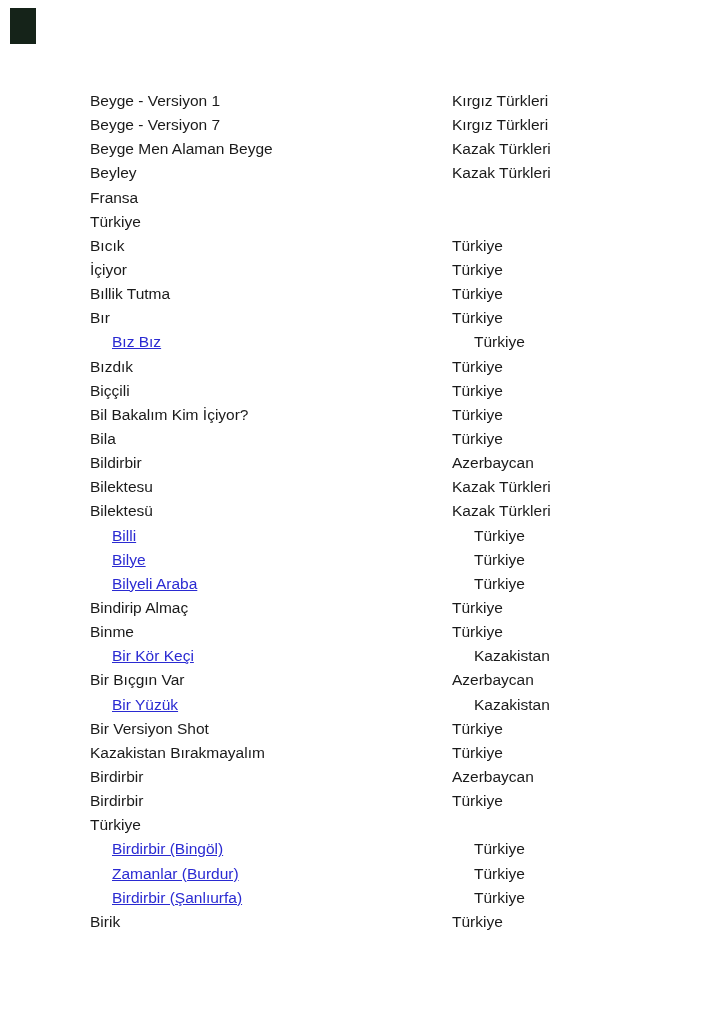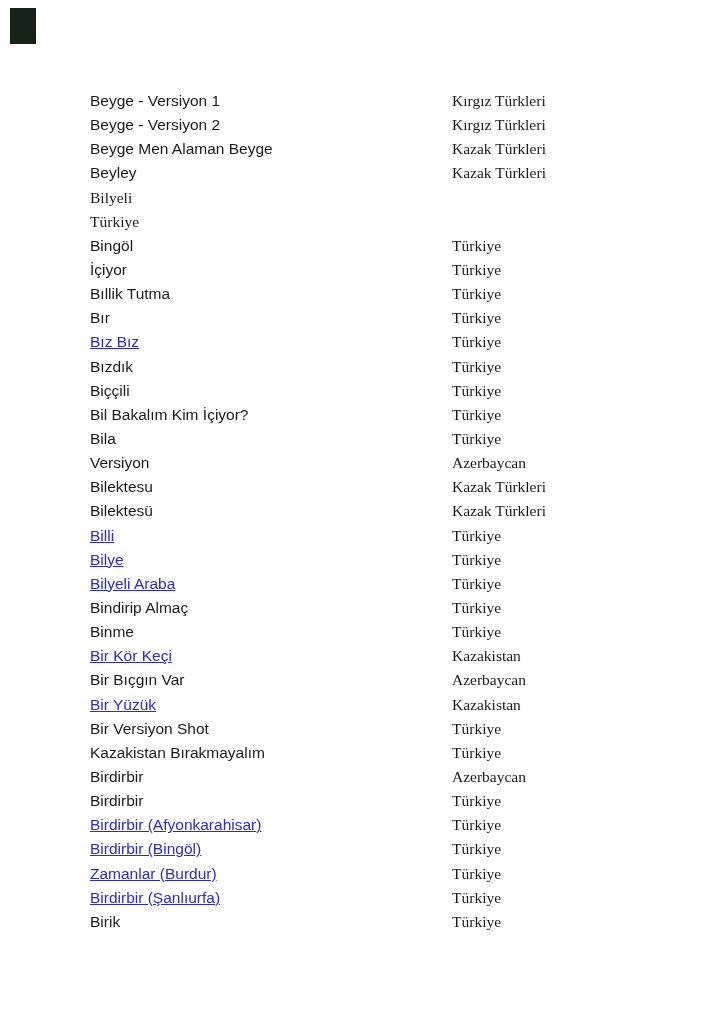--- a/index.html
+++ b/index.html
@@ -48,57 +48,57 @@
   .name {
     width: 362px;
     flex: 0 0 362px;
     color: var(--text);
     text-decoration: none;
   }
   a.name.link {
     color: var(--link);
     text-decoration: underline;
     cursor: pointer;
+    margin-left: 22px;
   }
   .country {
     flex: 1 1 auto;
     color: var(--text);
-    font-family: Liberation Serif, serif;
   }
 </style>
 </head>
 <body>
 
 <div class="page">
   <div class="corner-mark"></div>
   <div class="list" id="game-list">
       <div class="row">
         <span class="name">Beyge - Versiyon 1</span>
         <span class="country">Kırgız Türkleri</span>
       </div>
       <div class="row">
-        <span class="name">Beyge - Versiyon 2</span>
+        <span class="name">Beyge - Versiyon 7</span>
         <span class="country">Kırgız Türkleri</span>
       </div>
       <div class="row">
         <span class="name">Beyge Men Alaman Beyge</span>
         <span class="country">Kazak Türkleri</span>
       </div>
       <div class="row">
         <span class="name">Beyley</span>
         <span class="country">Kazak Türkleri</span>
       </div>
       <div class="row">
-        <span class="country">Bilyeli</span>
-      </div>
-      <div class="row">
-        <span class="country">Türkiye</span>
-      </div>
-      <div class="row">
-        <span class="name">Bingöl</span>
+        <span class="country">Fransa</span>
+      </div>
+      <div class="row">
+        <span class="country">Türkiye</span>
+      </div>
+      <div class="row">
+        <span class="name">Bıcık</span>
         <span class="country">Türkiye</span>
       </div>
       <div class="row">
         <span class="name">İçiyor</span>
         <span class="country">Türkiye</span>
       </div>
       <div class="row">
         <span class="name">Bıllik Tutma</span>
         <span class="country">Türkiye</span>
       </div>
@@ -120,21 +120,21 @@
       </div>
       <div class="row">
         <span class="name">Bil Bakalım Kim İçiyor?</span>
         <span class="country">Türkiye</span>
       </div>
       <div class="row">
         <span class="name">Bila</span>
         <span class="country">Türkiye</span>
       </div>
       <div class="row">
-        <span class="name">Versiyon</span>
+        <span class="name">Bildirbir</span>
         <span class="country">Azerbaycan</span>
       </div>
       <div class="row">
         <span class="name">Bilektesu</span>
         <span class="country">Kazak Türkleri</span>
       </div>
       <div class="row">
         <span class="name">Bilektesü</span>
         <span class="country">Kazak Türkleri</span>
       </div>
@@ -180,21 +180,20 @@
       </div>
       <div class="row">
         <span class="name">Birdirbir</span>
         <span class="country">Azerbaycan</span>
       </div>
       <div class="row">
         <span class="name">Birdirbir</span>
         <span class="country">Türkiye</span>
       </div>
       <div class="row">
-        <a class="name link" href="#">Birdirbir (Afyonkarahisar)</a>
         <span class="country">Türkiye</span>
       </div>
       <div class="row">
         <a class="name link" href="#">Birdirbir (Bingöl)</a>
         <span class="country">Türkiye</span>
       </div>
       <div class="row">
         <a class="name link" href="#">Zamanlar (Burdur)</a>
         <span class="country">Türkiye</span>
       </div>

